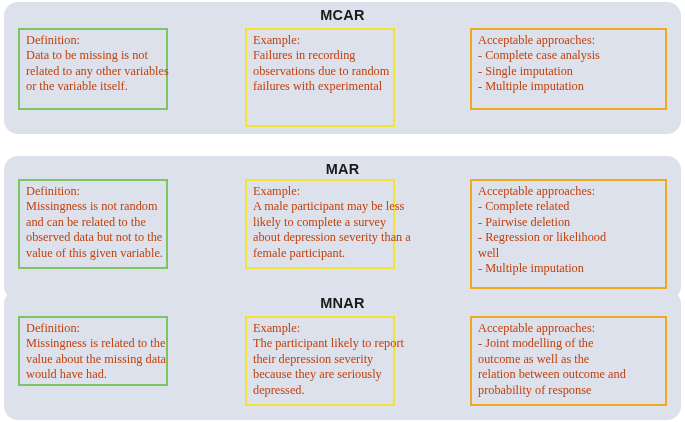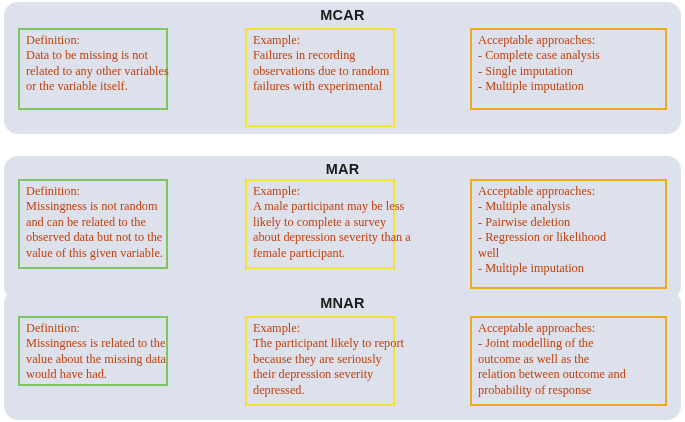--- a/index.html
+++ b/index.html
@@ -121,43 +121,43 @@
     <div class="box yellow col-1">
       <div class="line">Example:</div>
       <div class="line">A male participant may be less</div>
       <div class="line">likely to complete a survey</div>
       <div class="line">about depression severity than a</div>
       <div class="line">female participant.</div>
     </div>
 
     <div class="box orange col-2">
       <div class="line">Acceptable approaches:</div>
-      <div class="line">- Multiple analysis</div>
+      <div class="line">- Complete related</div>
       <div class="line">- Pairwise deletion</div>
       <div class="line">- Regression or likelihood</div>
       <div class="line">well</div>
       <div class="line">- Multiple imputation</div>
     </div>
   </section>
 
   <section class="panel" id="panel-2">
     <div class="panel-title">MNAR</div>
 
     <div class="box green col-0">
       <div class="line">Definition:</div>
       <div class="line">Missingness is related to the</div>
       <div class="line">value about the missing data</div>
       <div class="line">would have had.</div>
     </div>
 
     <div class="box yellow col-1">
       <div class="line">Example:</div>
       <div class="line">The participant likely to report</div>
+      <div class="line">their depression severity</div>
       <div class="line">because they are seriously</div>
-      <div class="line">their depression severity</div>
       <div class="line">depressed.</div>
     </div>
 
     <div class="box orange col-2">
       <div class="line">Acceptable approaches:</div>
       <div class="line">- Joint modelling of the</div>
       <div class="line">outcome as well as the</div>
       <div class="line">relation between outcome and</div>
       <div class="line">probability of response</div>
     </div>

